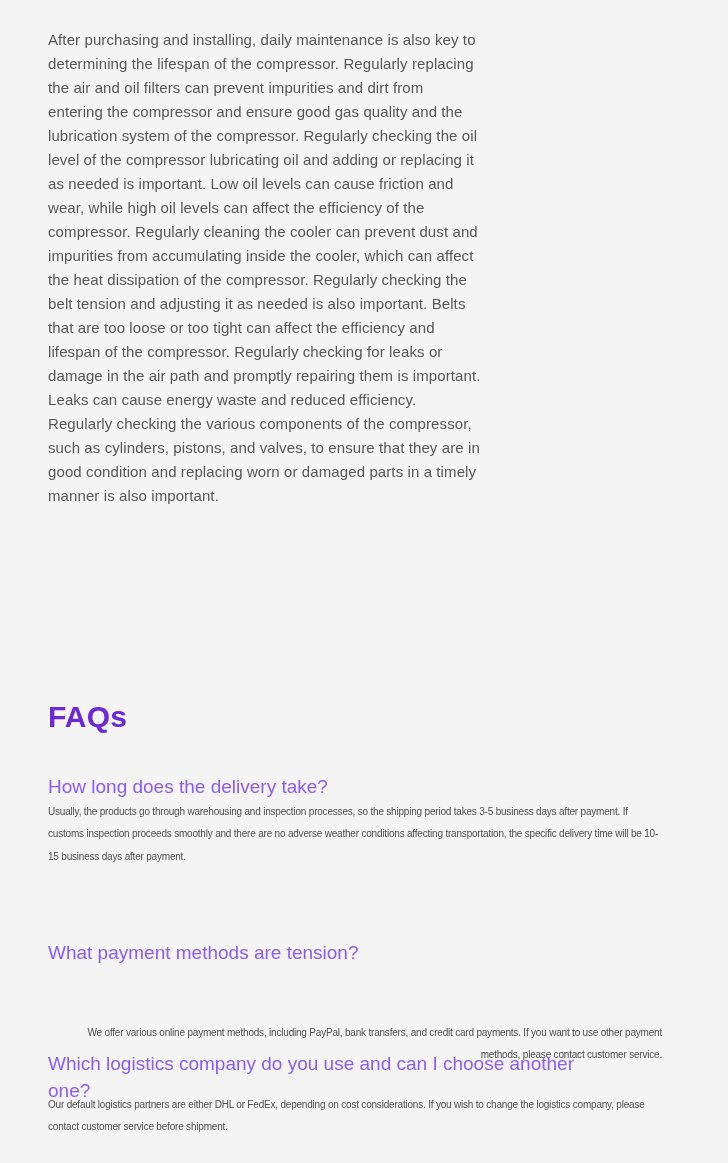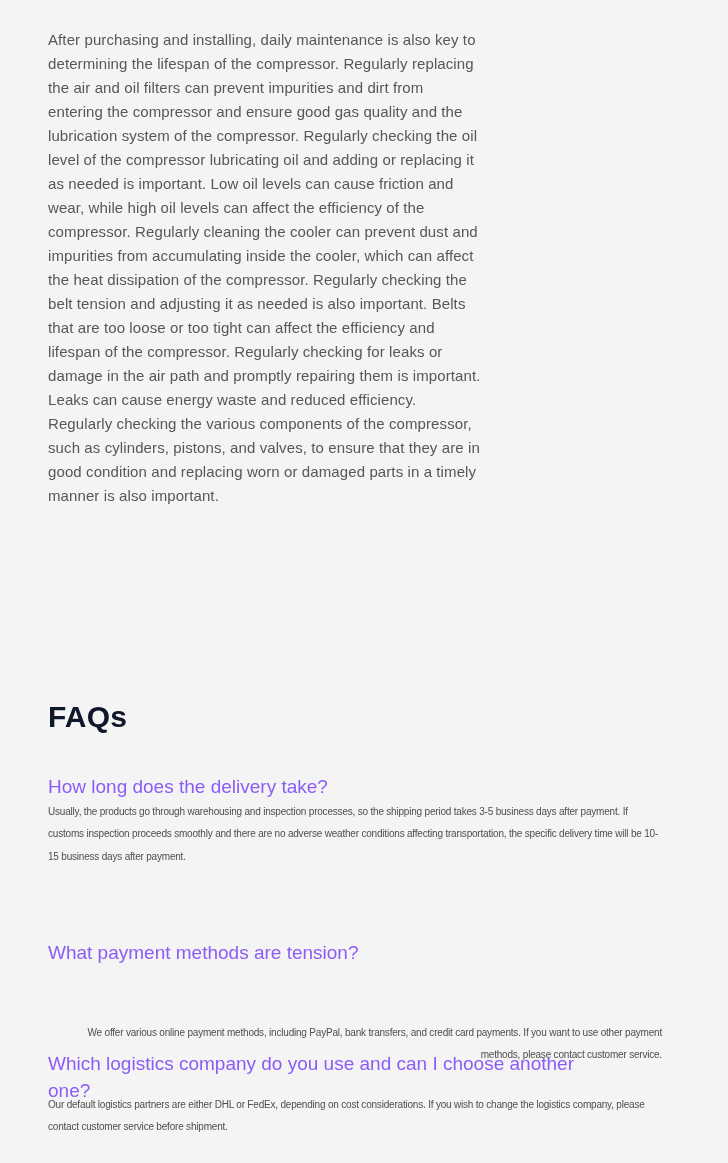--- a/index.html
+++ b/index.html
@@ -30,21 +30,21 @@
     color: #57575a;
     letter-spacing: 0.1px;
   }
   .faqs-title {
     position: absolute;
     left: 48px;
     top: 674px;
     font-size: 30px;
     line-height: 36px;
     font-weight: 700;
-    color: #0f172a;
+    color: #6d28d9;
     letter-spacing: 0.2px;
   }
   .faq-question {
     position: absolute;
     left: 48px;
     font-size: 19px;
     line-height: 27px;
     font-weight: 400;
     color: #8b5cf6;
   }

